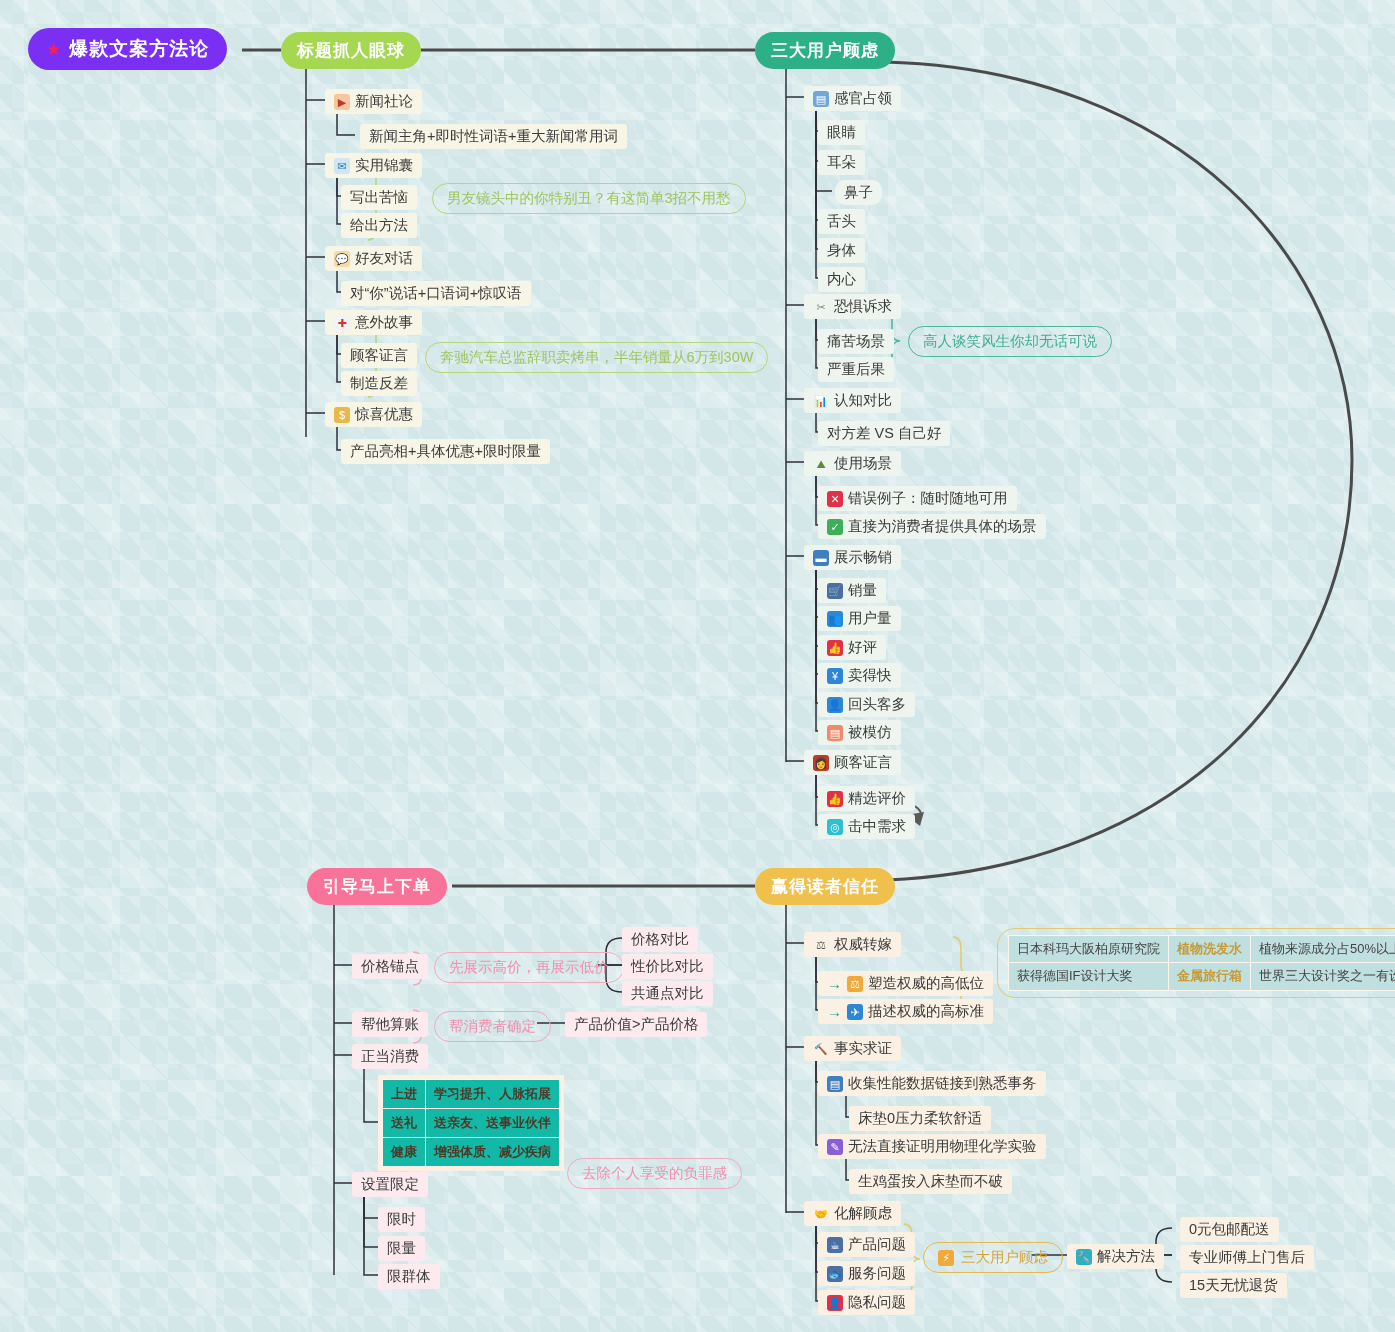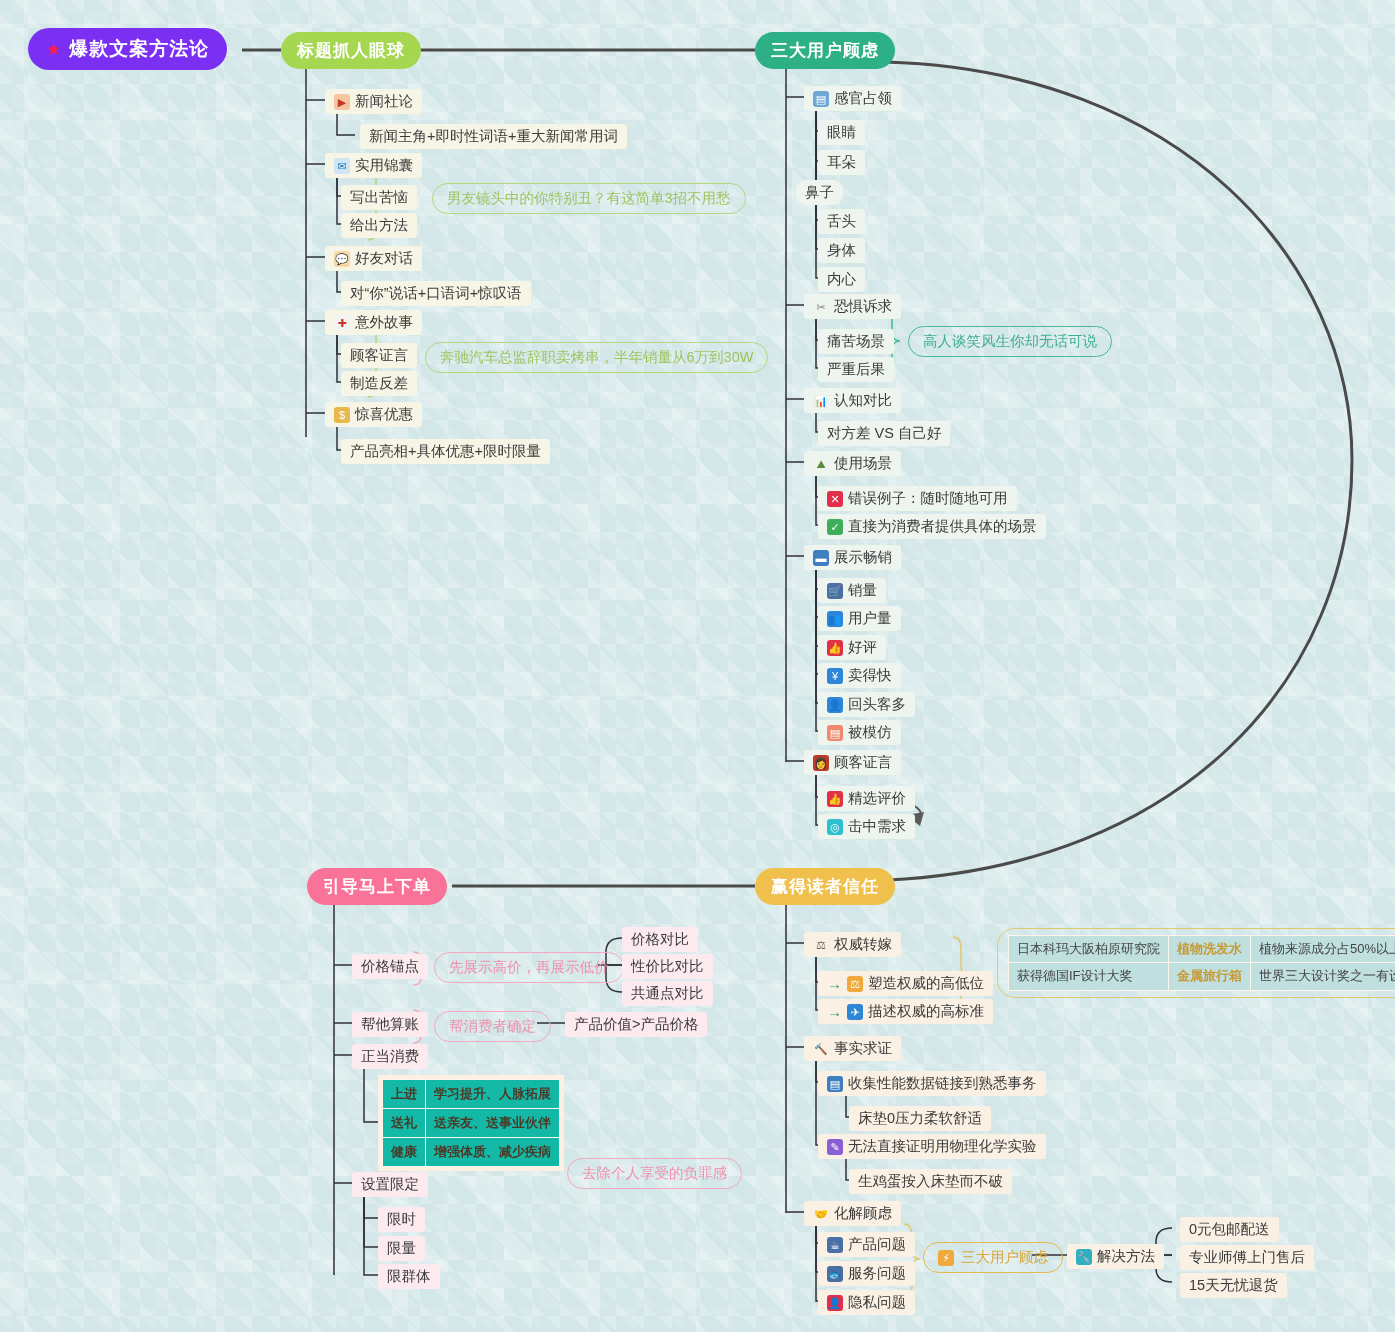--- a/index.html
+++ b/index.html
@@ -258,21 +258,21 @@
 <div class="node chip mint" style="left:804px;top:86px;">
   <span class="ic" style="background:#6fa8d6;color:#fff;">▤</span>
   <span>感官占领</span>
 </div>
 <div class="node chip mint" style="left:818px;top:120px;">
     <span>眼睛</span>
   </div>
 <div class="node chip mint" style="left:818px;top:150px;">
     <span>耳朵</span>
   </div>
-<div class="node chip mint" style="left:796px;top:180px;border-radius:10px;">
+<div class="node chip mint" style="left:835px;top:180px;border-radius:10px;">
     <span>鼻子</span>
   </div>
 <div class="node chip mint" style="left:818px;top:209px;">
     <span>舌头</span>
   </div>
 <div class="node chip mint" style="left:818px;top:238px;">
     <span>身体</span>
   </div>
 <div class="node chip mint" style="left:818px;top:267px;">
     <span>内心</span>

